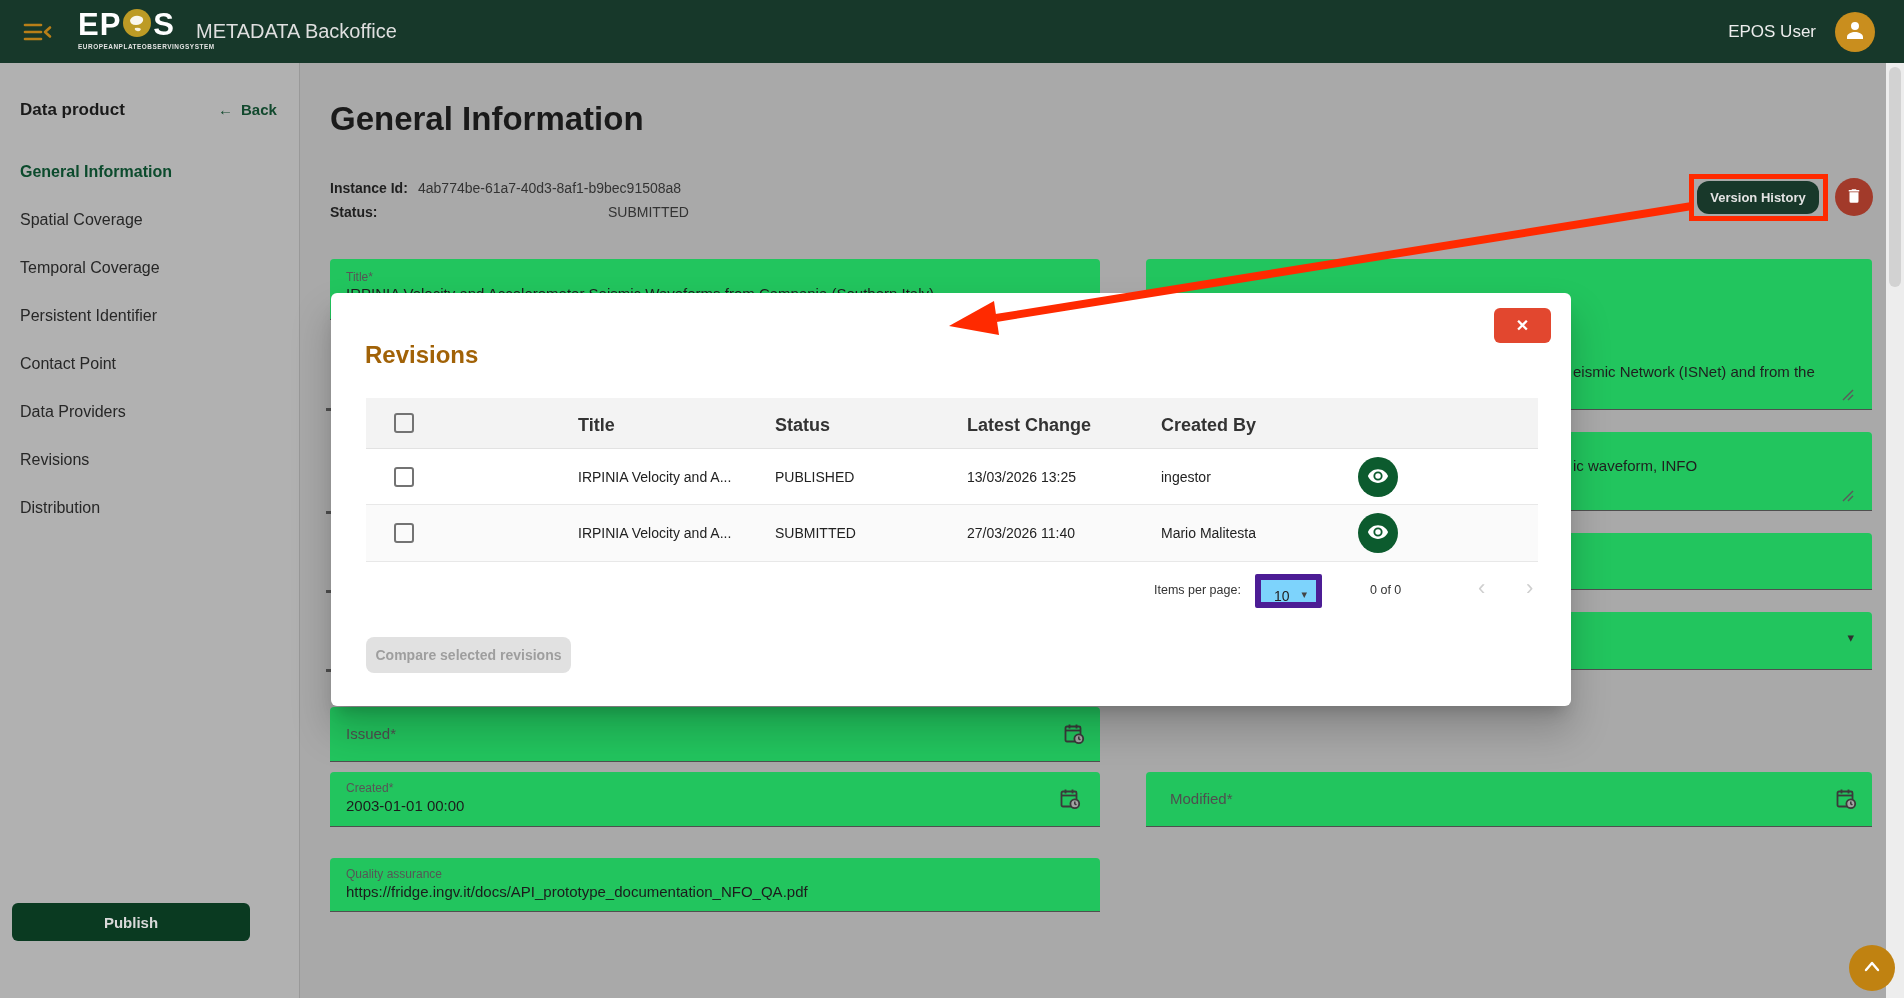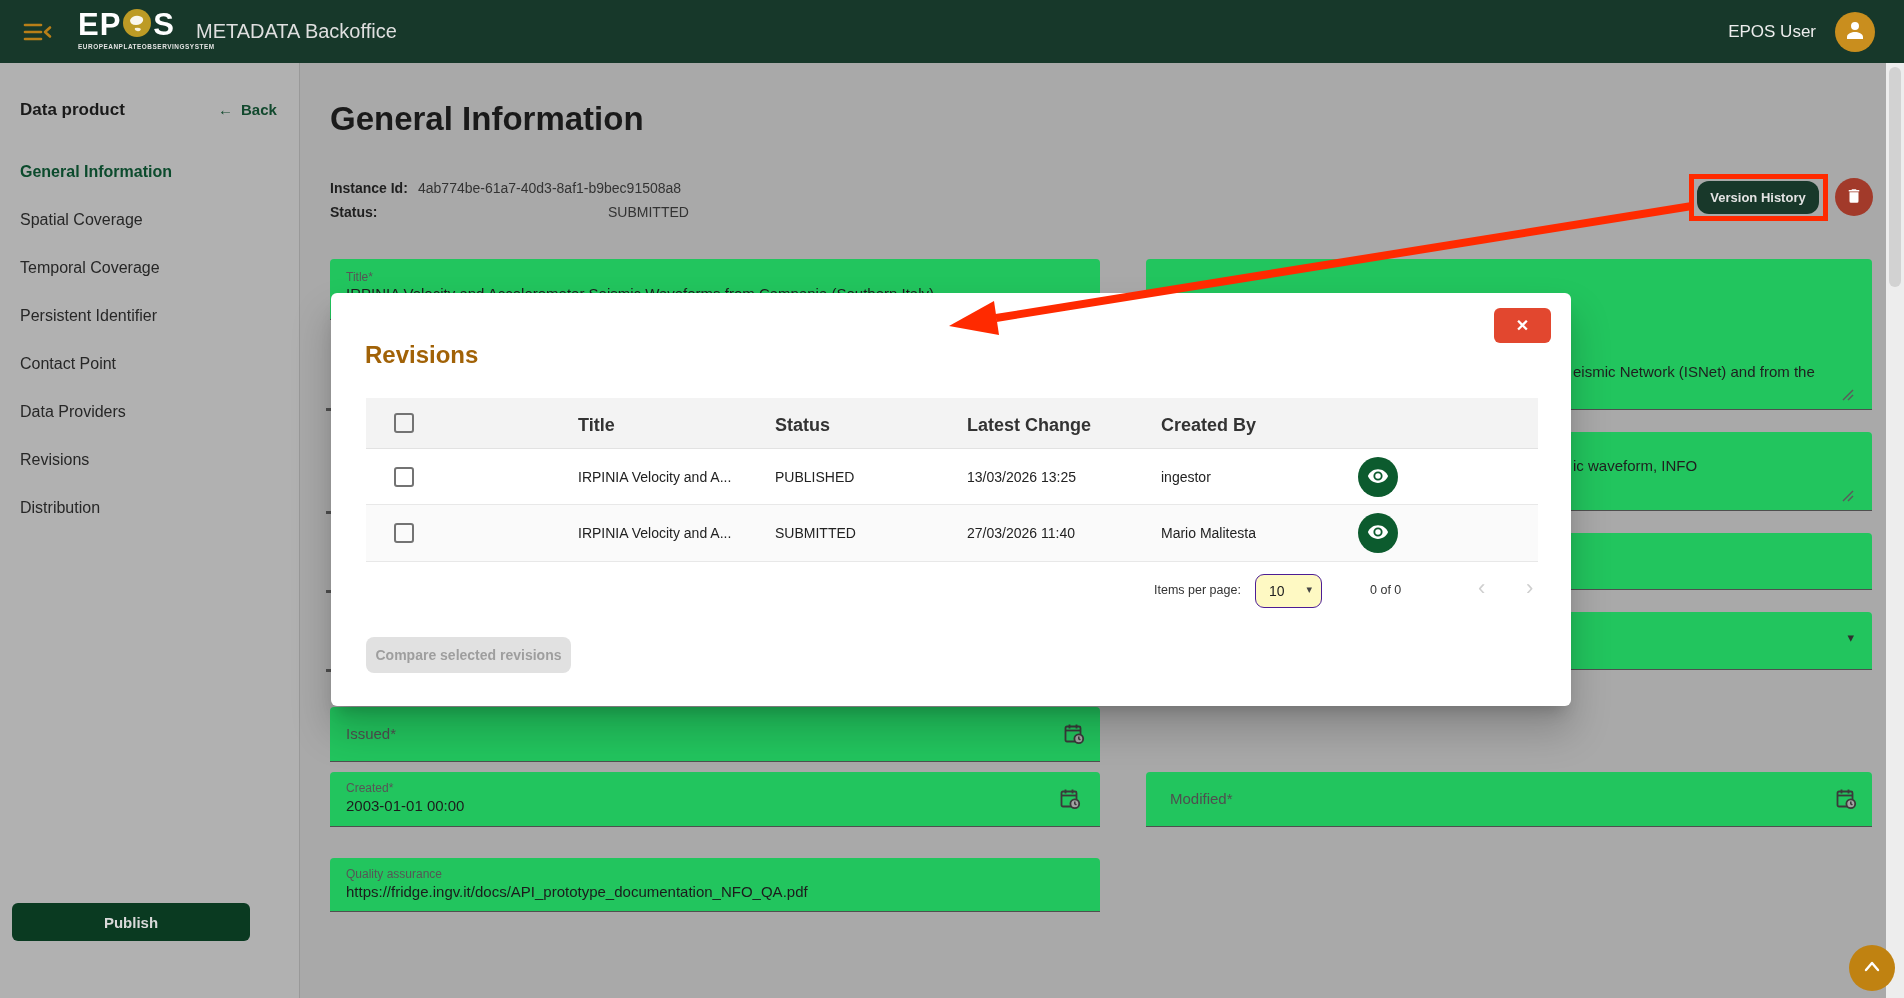--- a/index.html
+++ b/index.html
@@ -53,21 +53,21 @@
   .rev-table { position:absolute; left:35px; top:105px; width:1172px; height:222px; }
   .t-header { position:absolute; left:0; top:0; width:1172px; height:51px; background:#f3f3f3; border-bottom:1px solid #e2e2e2; }
   .t-row1 { position:absolute; left:0; top:51px; width:1172px; height:56px; background:#ffffff; border-bottom:1px solid #e8e8e8; }
   .t-row2 { position:absolute; left:0; top:107px; width:1172px; height:57px; background:#fafafa; border-bottom:1px solid #e8e8e8; }
   .t-pag { position:absolute; left:0; top:164px; width:1172px; height:58px; background:#ffffff; }
   .hcell { position:absolute; top:17px; font-size:18px; font-weight:bold; color:#333333; }
   .ccell { position:absolute; top:20px; font-size:14px; color:#222222; white-space:nowrap; }
   .cb { position:absolute; left:28px; width:20px; height:20px; border:2px solid #737373; border-radius:3px; background:transparent; cursor:pointer; }
   .eye-btn { position:absolute; left:992px; width:40px; height:40px; border-radius:50%; background:#0c5b2e; border:none; cursor:pointer; display:flex; align-items:center; justify-content:center; }
   .pag-label { position:absolute; left:788px; top:21px; font-size:12.5px; color:#333333; }
-  .pag-select { position:absolute; left:889px; top:12px; width:67px; height:34px; border:1px solid #4c1d95; border-radius:9px; cursor:pointer; background:#fef9c3; }
+  .pag-select { position:absolute; left:889px; top:12px; width:67px; height:34px; border:6px solid #4c1d95; border-radius:2px; cursor:pointer; background:#7dd3fc; }
   .pag-select .val { position:absolute; left:13px; top:8px; font-size:14px; color:#222; }
   .pag-select .arr { position:absolute; right:9px; top:8px; font-size:11px; color:#444; }
   .pag-range { position:absolute; left:1004px; top:21px; font-size:12.5px; color:#333333; }
   .pag-chev { position:absolute; top:13px; font-size:22px; color:#cfcfcf; cursor:default; }
   .compare-btn { position:absolute; left:35px; top:344px; width:205px; height:36px; background:#e1e1e1; border:none; border-radius:8px; color:#9e9e9e; font-family:"Liberation Sans",sans-serif; font-size:14px; font-weight:bold; }
 
   
   .annot-svg { position:absolute; left:0; top:0; width:1904px; height:998px; z-index:60; pointer-events:none; }
   .scrollbar { position:absolute; left:1886px; top:63px; width:18px; height:935px; background:#ededed; z-index:20; }
   .scroll-thumb { position:absolute; left:3px; top:4px; width:12px; height:220px; background:#d2d2d2; border-radius:6px; }

